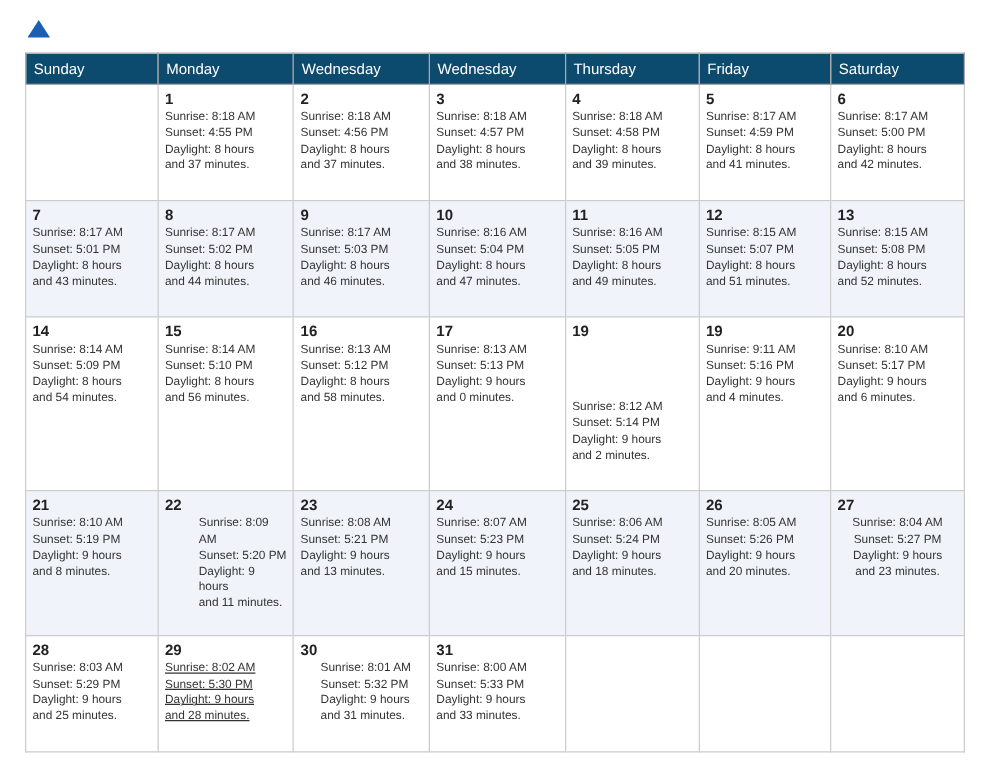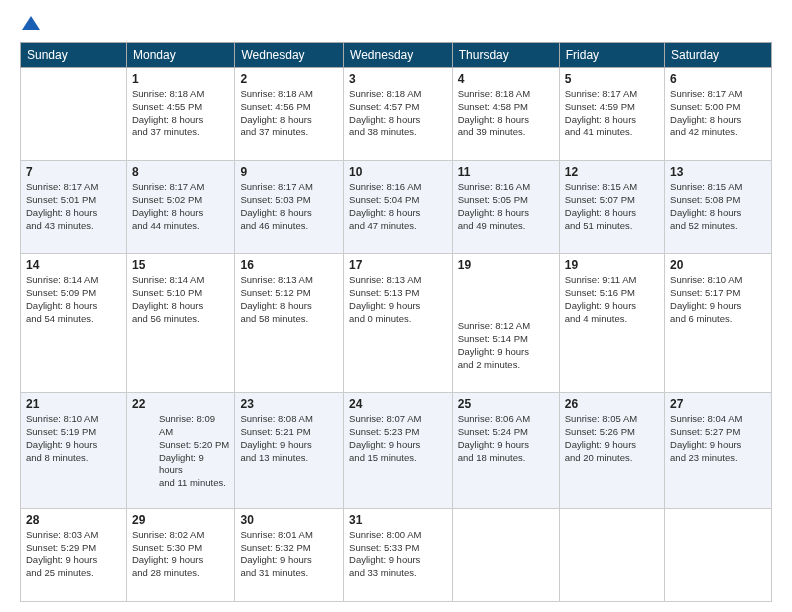--- a/index.html
+++ b/index.html
@@ -318,44 +318,44 @@
           </td>
           <td>
             <span class="day-num">26</span>
             <div class="day-info" style="white-space: pre-line;">Sunrise: 8:05 AM
 Sunset: 5:26 PM
 Daylight: 9 hours
 and 20 minutes.</div>
           </td>
           <td>
             <span class="day-num">27</span>
-            <div class="day-info" style="white-space: pre-line;">Sunrise: 8:04 AM
+            <div class="day-info" style="white-space: pre-line; text-align: center;">Sunrise: 8:04 AM
 Sunset: 5:27 PM
 Daylight: 9 hours
 and 23 minutes.</div>
           </td>
         </tr>
         <tr>
           <td>
             <span class="day-num">28</span>
             <div class="day-info" style="white-space: pre-line;">Sunrise: 8:03 AM
 Sunset: 5:29 PM
 Daylight: 9 hours
 and 25 minutes.</div>
           </td>
           <td>
             <span class="day-num">29</span>
-            <div class="day-info" style="white-space: pre-line;">Sunrise: 8:02 AM
+            <div class="day-info" style="white-space: pre-line; text-decoration: underline;">Sunrise: 8:02 AM
 Sunset: 5:30 PM
 Daylight: 9 hours
 and 28 minutes.</div>
           </td>
           <td>
             <span class="day-num">30</span>
-            <div class="day-info" style="white-space: pre-line;">Sunrise: 8:01 AM
+            <div class="day-info" style="white-space: pre-line; margin-left: 16px;">Sunrise: 8:01 AM
 Sunset: 5:32 PM
 Daylight: 9 hours
 and 31 minutes.</div>
           </td>
           <td>
             <span class="day-num">31</span>
             <div class="day-info" style="white-space: pre-line;">Sunrise: 8:00 AM
 Sunset: 5:33 PM
 Daylight: 9 hours
 and 33 minutes.</div>

